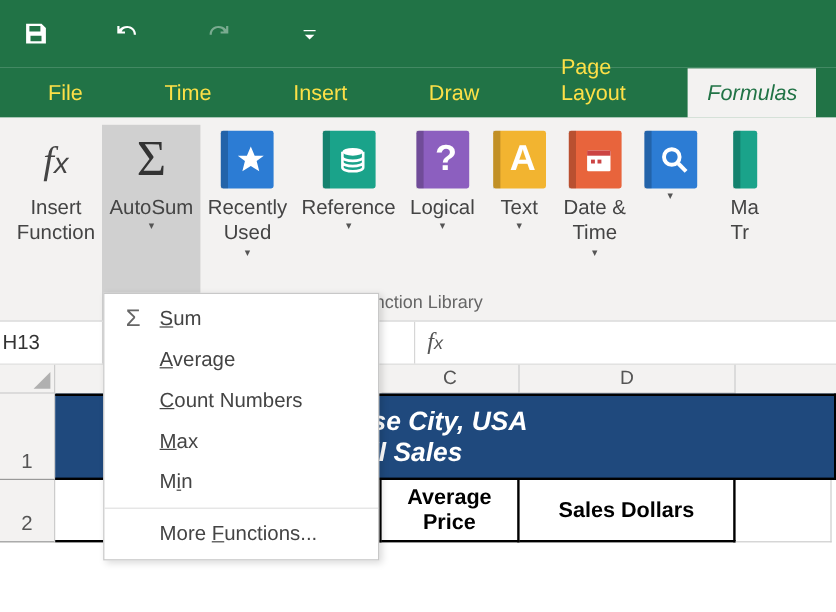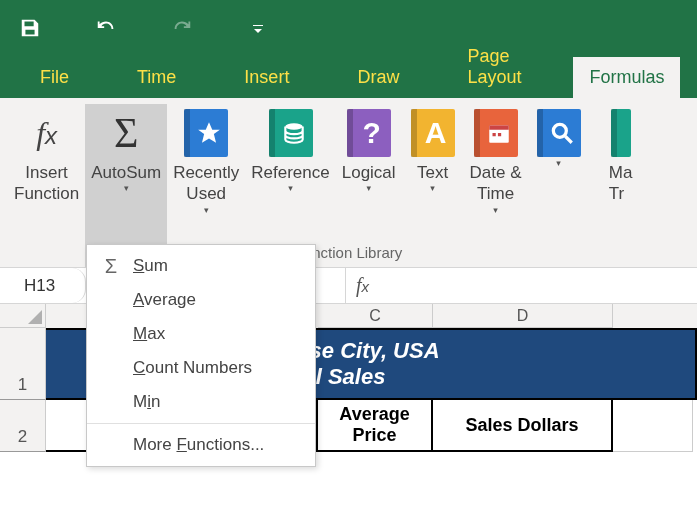--- a/index.html
+++ b/index.html
@@ -8,21 +8,21 @@
 
 .titlebar { background: #217346; height: 56px; display: flex; align-items: center; padding: 0 12px; gap: 40px; }
 .titlebar-btn { width: 36px; height: 36px; display: flex; align-items: center; justify-content: center; color: #fff; cursor: pointer; }
 .titlebar-btn svg { width: 22px; height: 22px; fill: #fff; }
 .titlebar-btn.disabled { opacity: 0.4; }
 .titlebar .qat-more svg { width: 12px; height: 12px; }
 
 
 .tabstrip { background: #217346; height: 42px; display: flex; align-items: flex-end; padding: 0 24px; gap: 36px; }
 .tab { color: #fde047; font-size: 18px; padding: 10px 16px; cursor: pointer; }
-.tab.active { background: #f3f2f1; color: #217346; font-weight: 400; }
+.tab.active { background: #f3f2f1; color: #217346; font-weight: 400; font-style: italic; }
 
 
 .ribbon { background: #f3f2f1; border-bottom: 1px solid #d6d6d6; height: 170px; position: relative; display: flex; padding: 6px 8px 0 8px; }
 .rib-btn { display: flex; flex-direction: column; align-items: center; justify-content: flex-start; padding: 4px 6px; cursor: pointer; min-width: 62px; }
 .rib-btn .icon-wrap { width: 50px; height: 50px; display: flex; align-items: center; justify-content: center; }
 .rib-btn .label { font-size: 17px; color: #444; text-align: center; line-height: 1.25; margin-top: 4px; white-space: pre; }
 .rib-btn .dd { font-size: 9px; color: #555; margin-top: 0; }
 .rib-btn.active { background: #d0d0d0; }
 .rib-group-label { position: absolute; bottom: 6px; left: 50%; transform: translateX(-50%); font-size: 15px; color: #666; }
 
@@ -34,21 +34,21 @@
 
 
 .menu { position: absolute; left: 86px; top: 244px; width: 230px; background: #fff; border: 1px solid #c8c8c8; box-shadow: 2px 2px 6px rgba(0,0,0,0.15); z-index: 50; padding: 4px 0; }
 .menu-item { display: flex; align-items: center; height: 34px; padding: 0 14px; font-size: 17px; color: #444; cursor: pointer; gap: 12px; }
 .menu-item .ico { width: 20px; display:flex; justify-content:center; color:#666; font-size:20px; }
 .menu-item .txt u { text-decoration: underline; }
 .menu-sep { height: 1px; background: #e0e0e0; margin: 4px 0; }
 
 
 .fbar-row { display:flex; align-items:center; height: 36px; border-bottom: 1px solid #d6d6d6; }
-.namebox { width: 86px; border-right: 1px solid #d6d6d6; padding: 0 24px; font-size: 17px; color:#333; display:flex; align-items:center; height:100%;border-radius:14px; }
+.namebox { width: 86px; border-right: 1px solid #d6d6d6; padding: 0 2px; font-size: 17px; color:#333; display:flex; align-items:center; height:100%; }
 .fbar { flex:1; display:flex; align-items:center; padding: 0 10px; height:100%; font-style: italic; font-family: Georgia, serif; font-size: 20px; color:#555; }
 
 
 .grid { position: relative; }
 .col-headers { display:flex; background:#f3f2f1; height:24px; }
 .corner { width:46px; border-right:1px solid #ccc; border-bottom:1px solid #ccc; background:#f3f2f1; position:relative; }
 .corner::after { content:""; position:absolute; right:3px; bottom:3px; border-left:14px solid transparent; border-bottom:14px solid #b0b0b0; }
 .colh { border-right:1px solid #ccc; border-bottom:1px solid #ccc; text-align:center; font-size:16px; color:#555; line-height:24px; }
 .rowh { width:46px; border-right:1px solid #ccc; border-bottom:1px solid #999; text-align:center; font-size:17px; color:#555; background:#f3f2f1; display:flex; align-items:flex-end; justify-content:center; padding-bottom:4px; }
 .row { display:flex; }
@@ -258,28 +258,28 @@
   <div class="menu-item">
     <span class="ico">Σ</span>
     <span class="txt"><u>S</u><span></span>um</span>
   </div>
   <div class="menu-item">
     <span class="ico"></span>
     <span class="txt"><u>A</u>verage</span>
   </div>
   <div class="menu-item">
     <span class="ico"></span>
+    <span class="txt"><u>C</u>ount Numbers</span>
+  </div>
+  <div class="menu-item">
+    <span class="ico"></span>
     <span class="txt"><u>M</u>ax</span>
   </div>
   <div class="menu-item">
     <span class="ico"></span>
-    <span class="txt"><u>C</u>ount Numbers</span>
-  </div>
-  <div class="menu-item">
-    <span class="ico"></span>
     <span class="txt">M<u>i</u>n</span>
   </div>
   <div class="menu-sep"></div>
   <div class="menu-item">
     <span class="ico"></span>
     <span class="txt">More <u>F</u>unctions...</span>
   </div>
 </div>
 
 </body></html>

